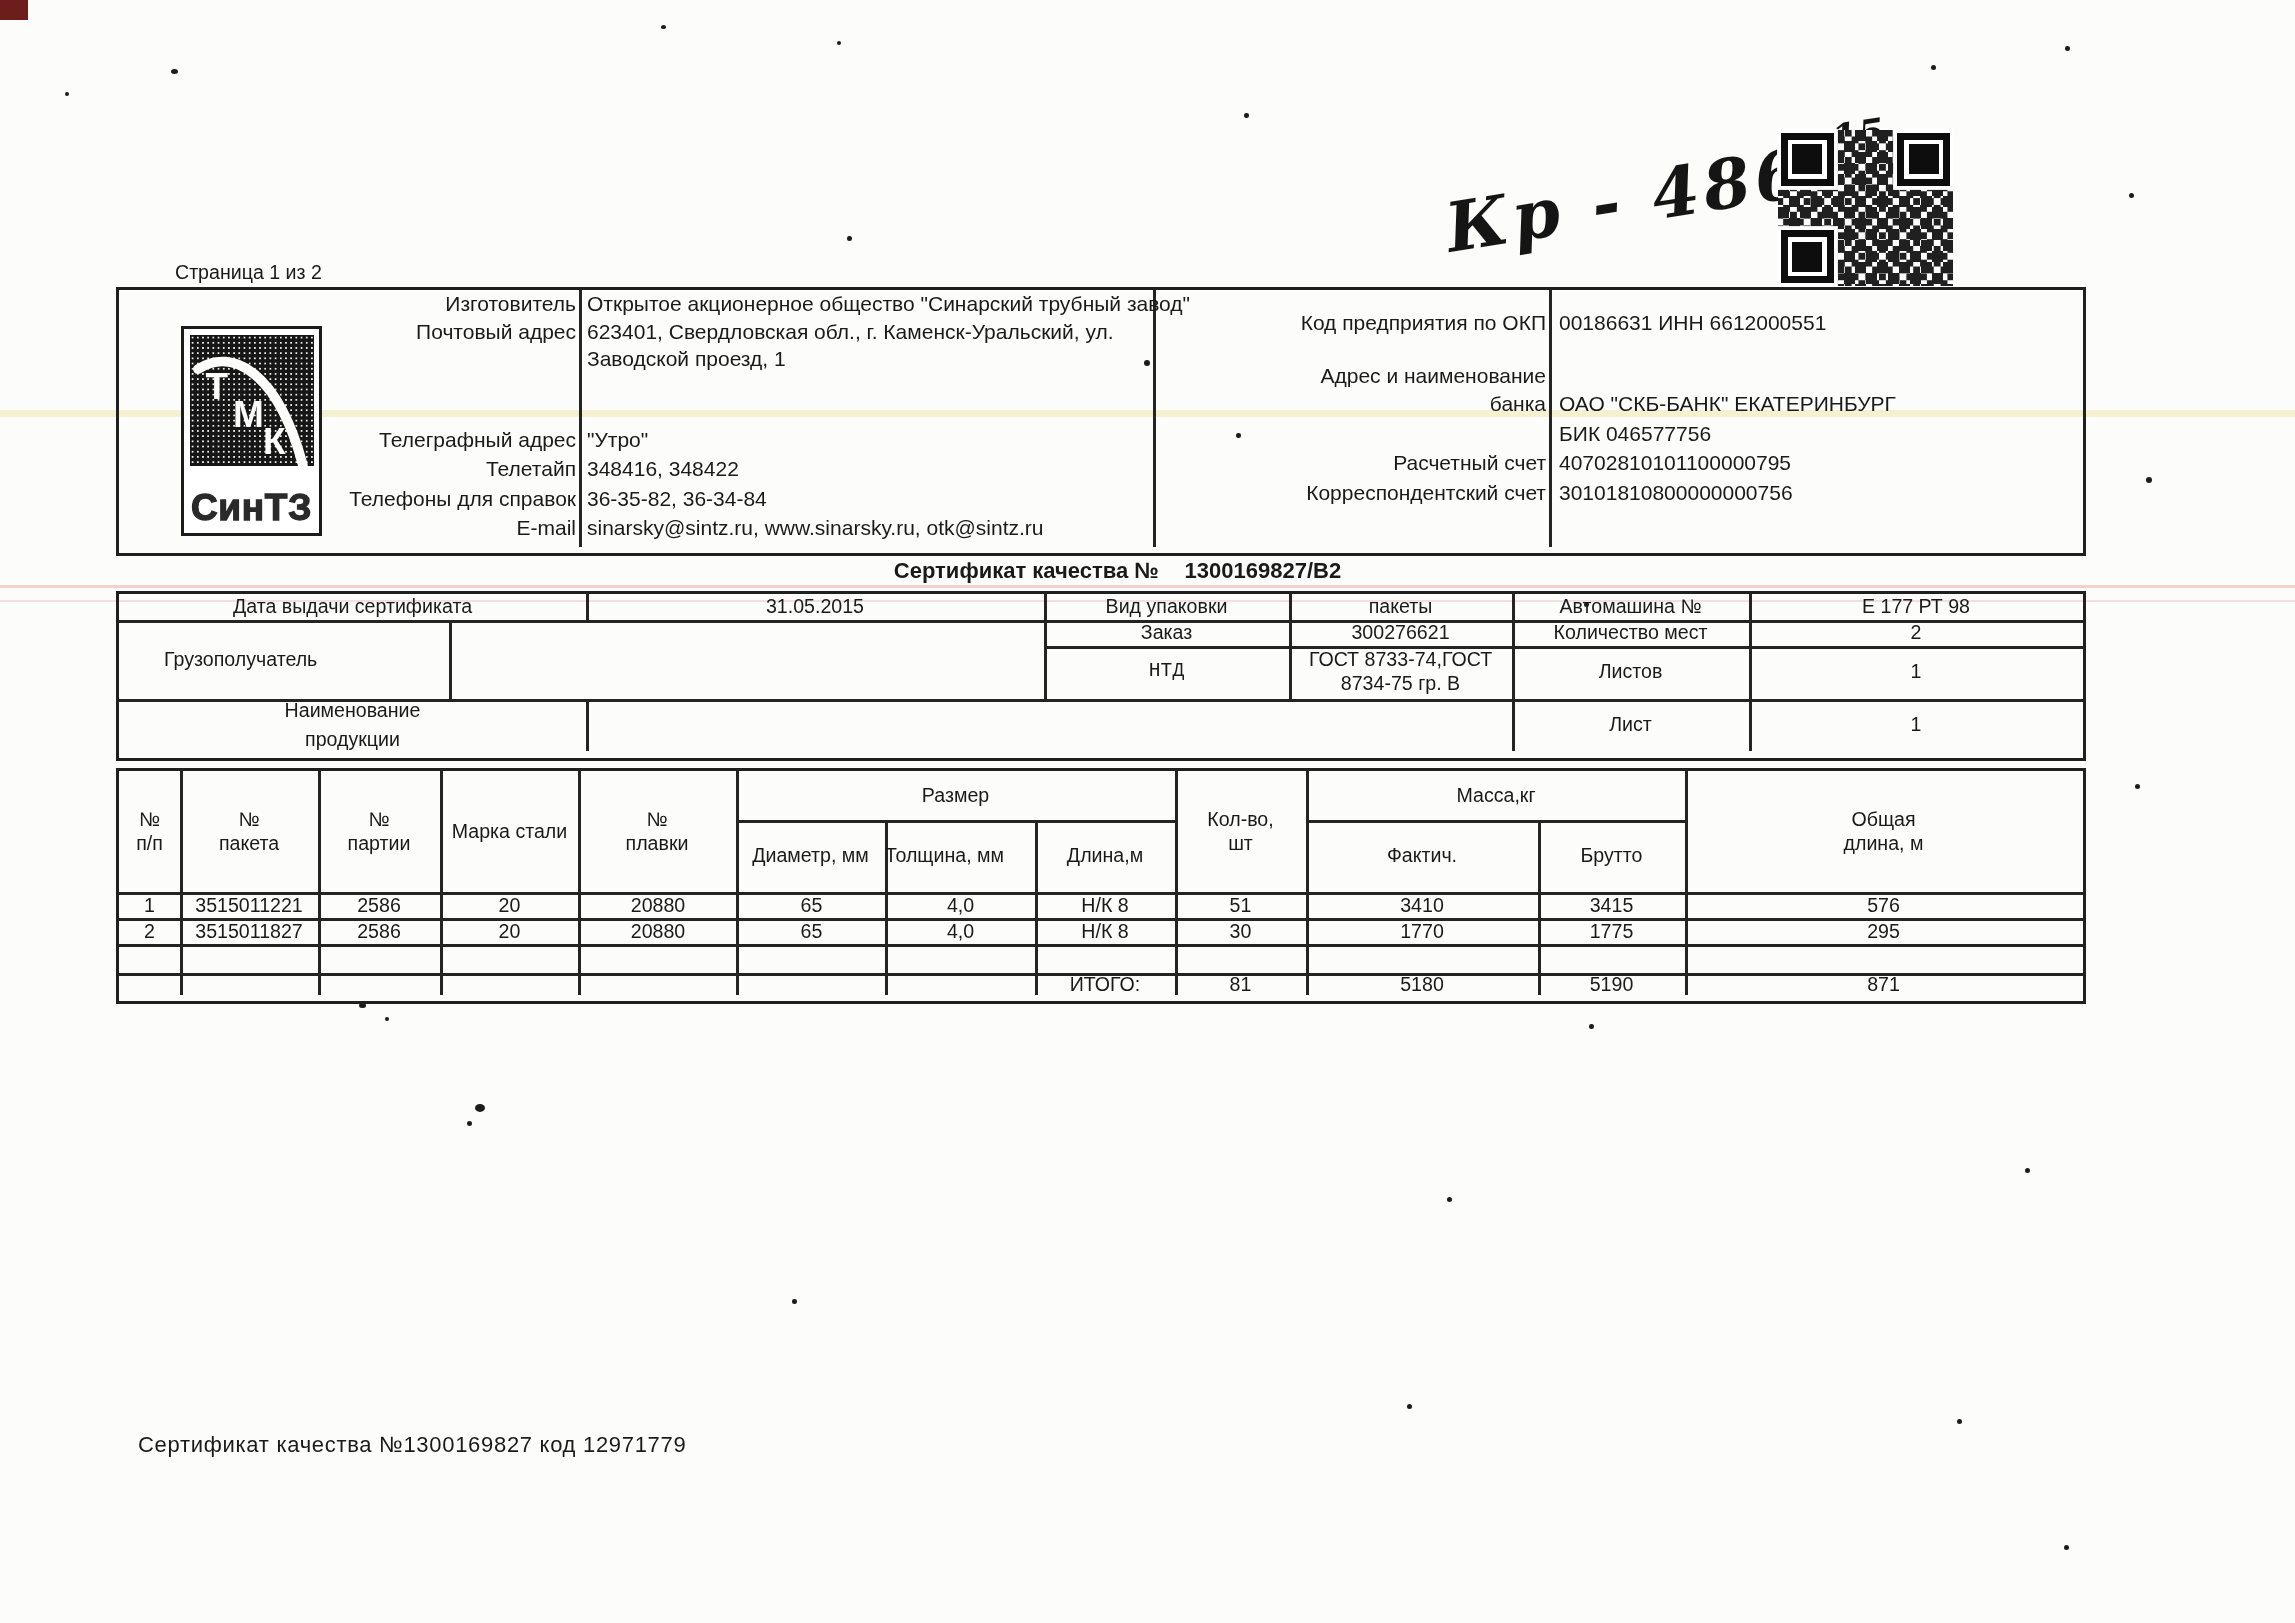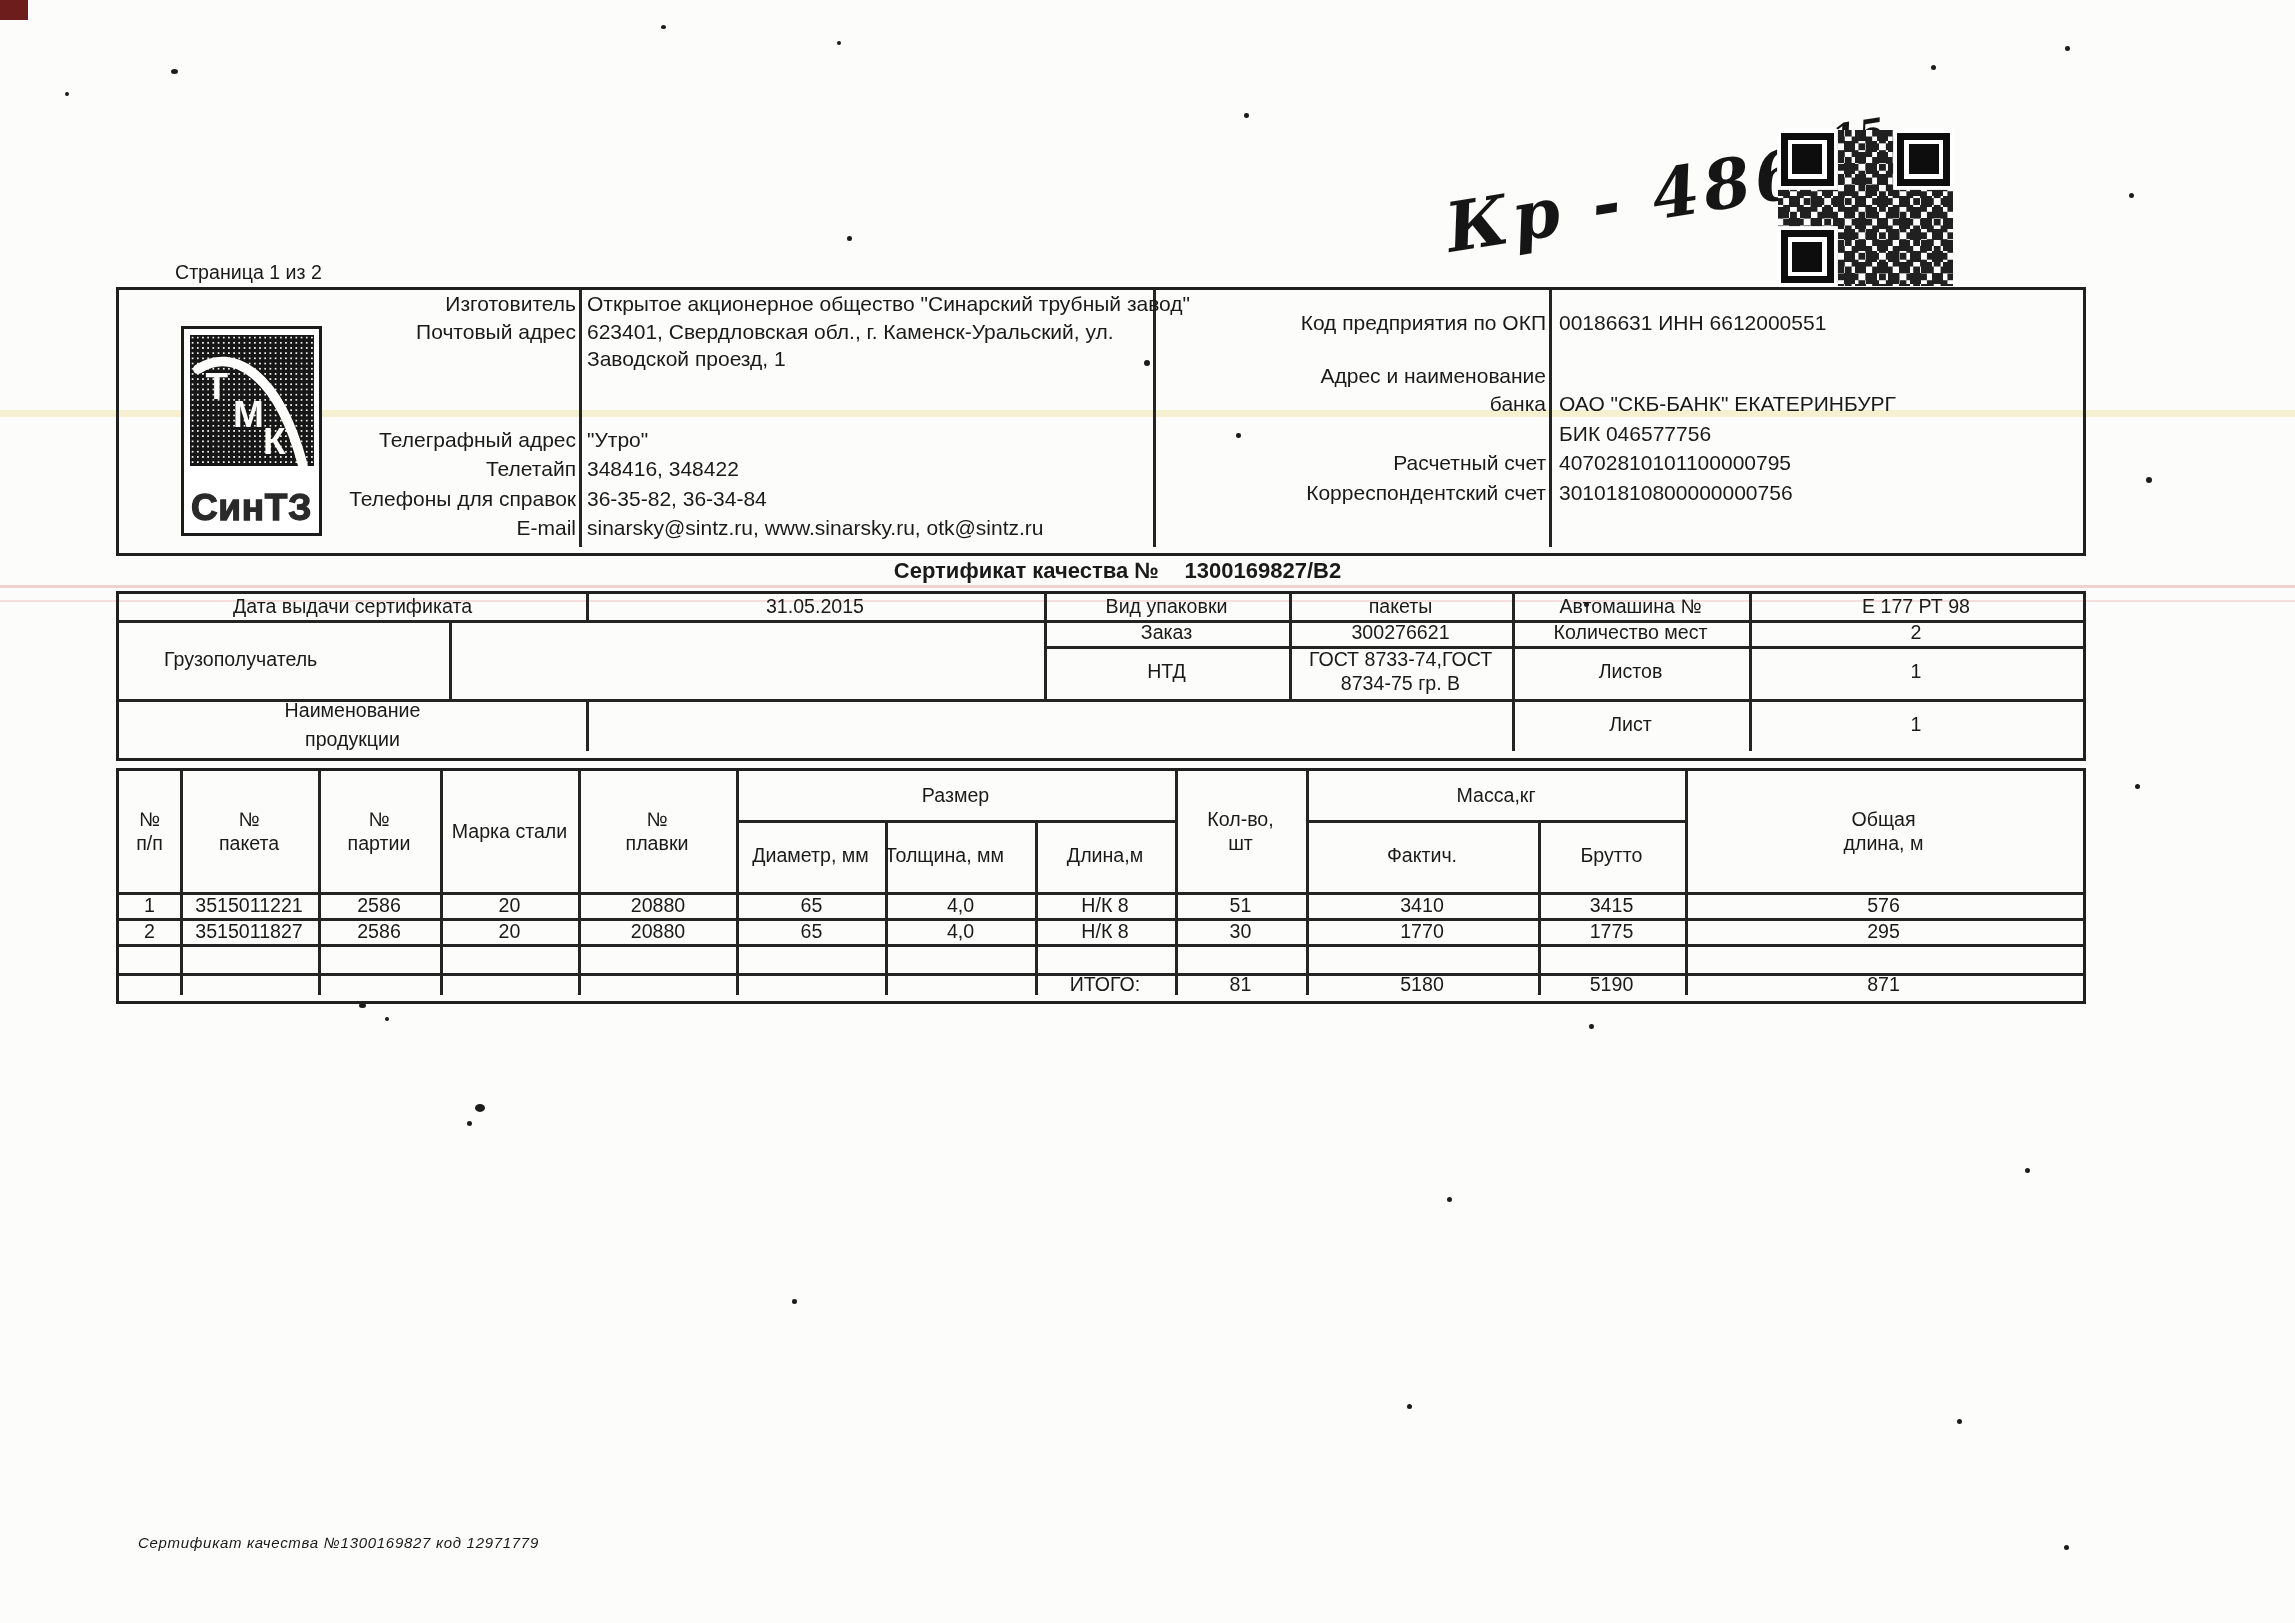--- a/index.html
+++ b/index.html
@@ -28,21 +28,21 @@
       conic-gradient(transparent 25%, #101010 0 50%, transparent 0 75%, #101010 0);
     background-size: 22px 22px, 13.7px 13.7px;
     background-position: 0 0, 5.2px 6.5px; }
   .finder { position:absolute; width:39px; height:39px; background:#fff;
             border:7.2px solid #0d0d0d; box-shadow:0 0 0 3.9px #fff; }
   .finder::after { content:""; position:absolute; inset:4.6px; background:#0d0d0d; }
   .f-tl { left:2.6px; top:2.6px; }  .f-tr { right:2.6px; top:2.6px; }  .f-bl { left:2.6px; bottom:2.6px; }
 
   
   .page-label { position:absolute; left:175px; top:261px; font-size:19.6px; }
-  .footer-note { position:absolute; left:138px; top:1534px; font-size:15px; letter-spacing:0.7px;font-style:italic; }
+  .footer-note { position:absolute; left:138px; top:1432px; font-size:22px; letter-spacing:0.7px; }
 
   
   .hdr { position:absolute; left:116px; top:287px; width:1964px; height:263px;
          border:3.3px solid #202020; box-sizing:content-box; }
   .hdr-label { position:absolute; font-size:21px; line-height:26px; white-space:nowrap; text-align:right; }
   .hdr-value { position:absolute; font-size:21px; line-height:26px; white-space:nowrap; }
 
   
   .logo { position:absolute; left:181px; top:326px; width:135px; height:204px;
           border:3.3px solid #1b1b1b; background:#fff; }
@@ -198,21 +198,21 @@
     <div class="cell" style="left:1393px;top:0;width:237px;height:26px;">Автомашина №</div>
     <div class="cell" style="left:1630px;top:0;width:334px;height:26px;">Е 177 РТ 98</div>
 
     <div class="cell left" style="left:0;top:26px;width:330px;height:79px;padding-left:45px;">Грузополучатель</div>
 
     <div class="cell" style="left:925px;top:26px;width:245px;height:26px;">Заказ</div>
     <div class="cell" style="left:1170px;top:26px;width:223px;height:26px;">300276621</div>
     <div class="cell" style="left:1393px;top:26px;width:237px;height:26px;">Количество мест</div>
     <div class="cell" style="left:1630px;top:26px;width:334px;height:26px;">2</div>
 
-    <div class="cell" style="left:925px;top:52px;width:245px;height:52px;">НТД</div>
+    <div class="cell" style="left:925px;top:52px;width:245px;height:52px;font-family:Liberation Mono, monospace;">НТД</div>
     <div class="cell" style="left:1170px;top:52px;width:223px;height:52px;">ГОСТ 8733-74,ГОСТ
 8734-75 гр. В</div>
     <div class="cell" style="left:1393px;top:52px;width:237px;height:52px;text-align:center;">Листов</div>
     <div class="cell" style="left:1630px;top:52px;width:334px;height:52px;">1</div>
 
     <div class="cell" style="left:0;top:105px;width:467px;height:52px;line-height:29px;">Наименование
 продукции</div>
     <div class="cell" style="left:1393px;top:105px;width:237px;height:52px;">Лист</div>
     <div class="cell" style="left:1630px;top:105px;width:334px;height:52px;">1</div>
   </div>

